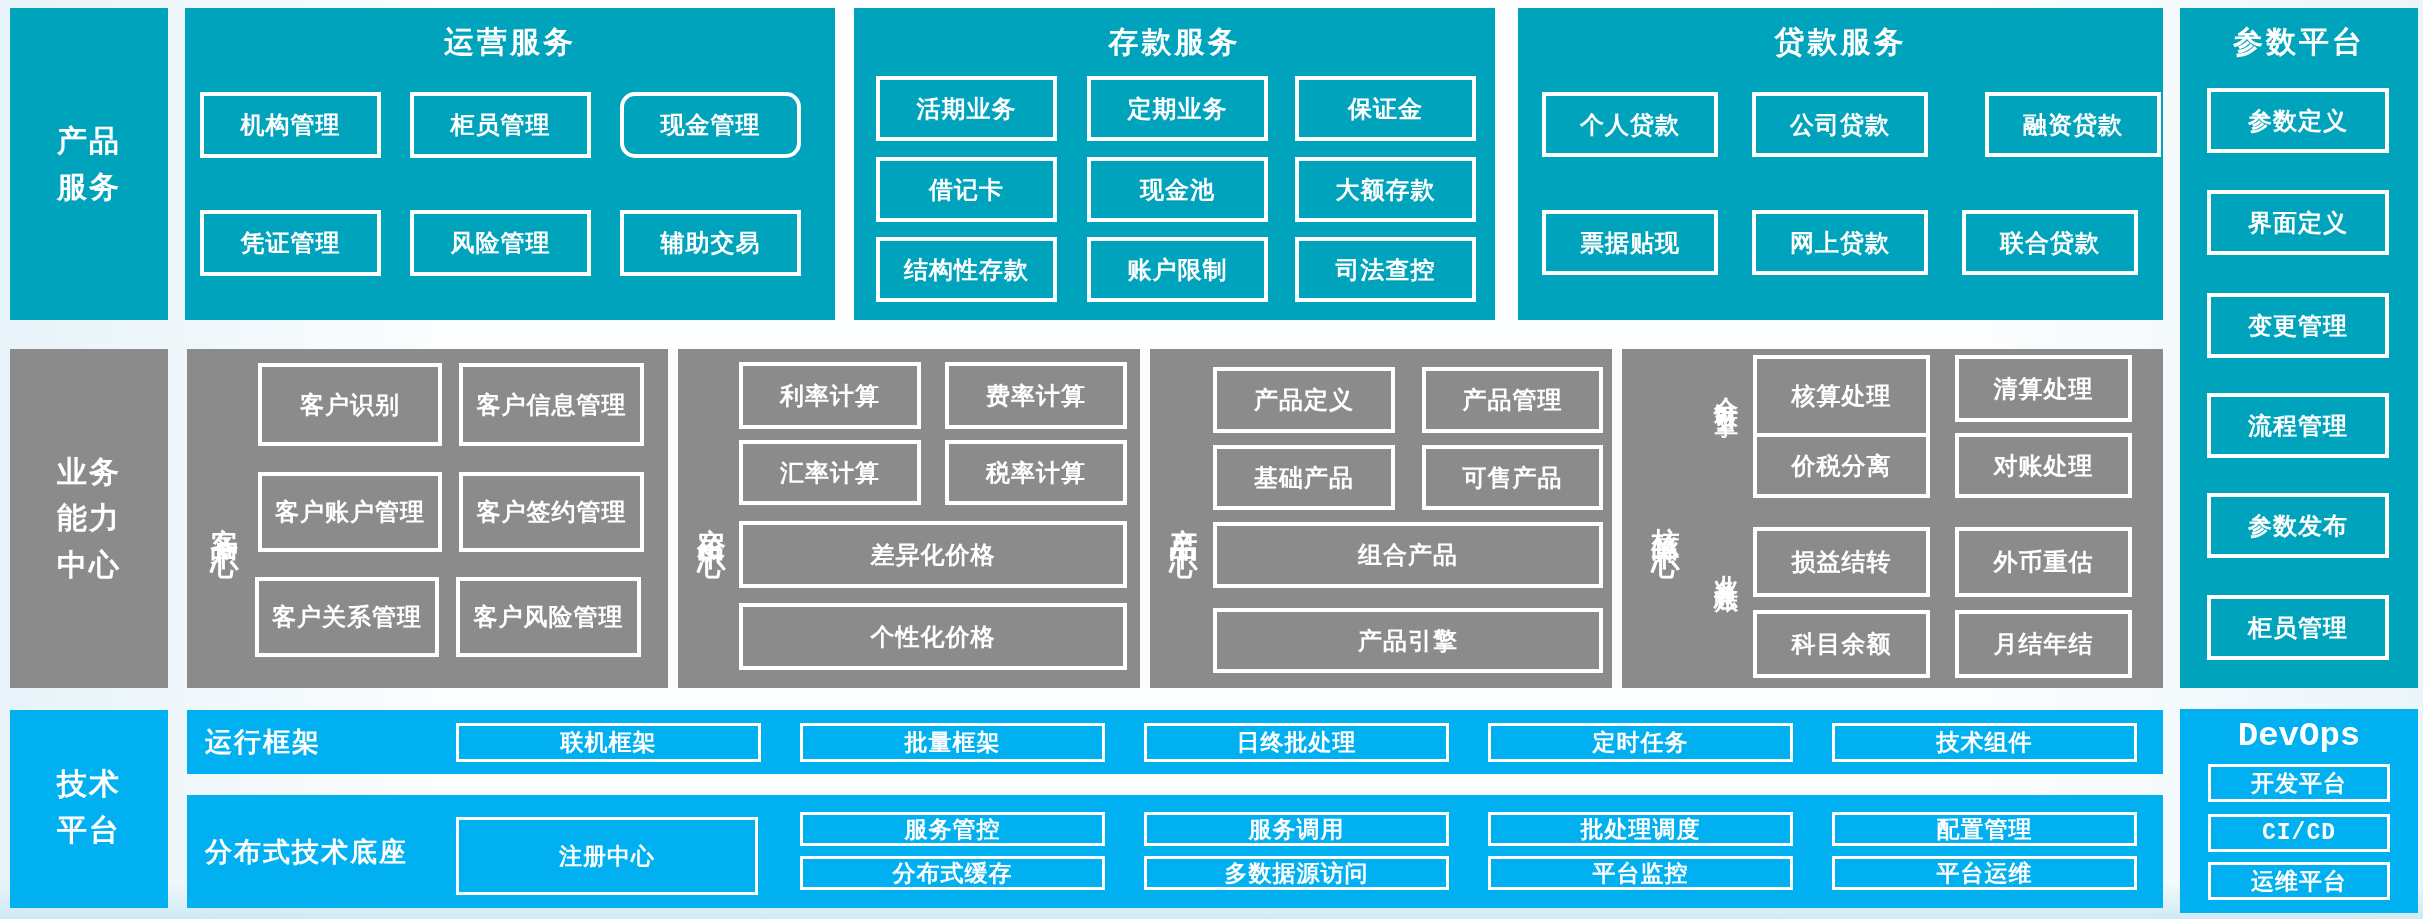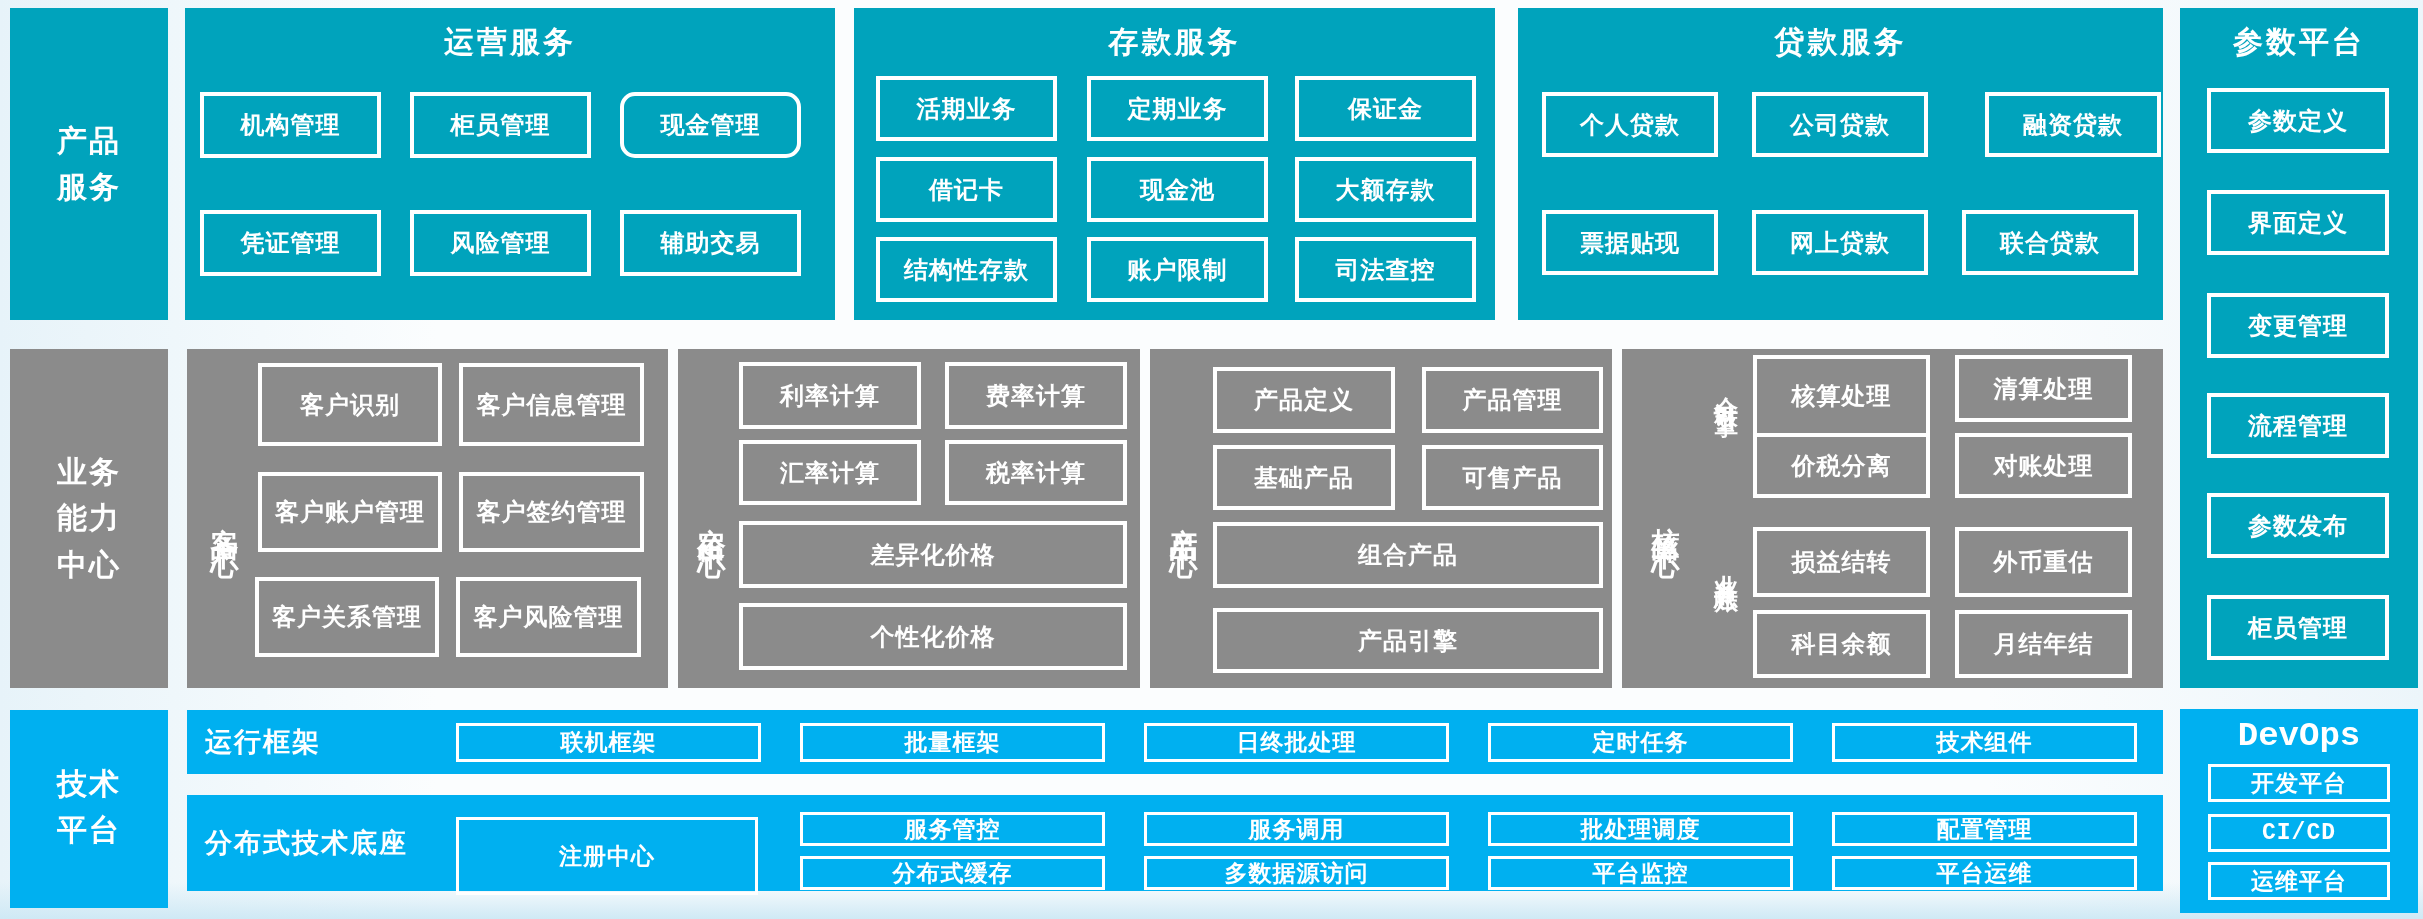--- a/index.html
+++ b/index.html
@@ -164,21 +164,21 @@
 
   <div class="panel blue" style="left:187px;top:710px;width:1976px;height:64px;">
     <div class="hlabel">运行框架</div>
     <div class="box thin" style="left:269px;top:13px;width:305px;height:39px;">联机框架</div>
     <div class="box thin" style="left:613px;top:13px;width:305px;height:39px;">批量框架</div>
     <div class="box thin" style="left:957px;top:13px;width:305px;height:39px;">日终批处理</div>
     <div class="box thin" style="left:1301px;top:13px;width:305px;height:39px;">定时任务</div>
     <div class="box thin" style="left:1645px;top:13px;width:305px;height:39px;">技术组件</div>
   </div>
 
-  <div class="panel blue" style="left:187px;top:795px;width:1976px;height:96px;">
+  <div class="panel blue" style="left:187px;top:795px;width:1976px;height:113px;">
     <div class="hlabel">分布式技术底座</div>
     <div class="box thin" style="left:269px;top:22px;width:302px;height:78px;">注册中心</div>
     <div class="box thin" style="left:613px;top:17px;width:305px;height:34px;">服务管控</div>
     <div class="box thin" style="left:613px;top:61px;width:305px;height:34px;">分布式缓存</div>
     <div class="box thin" style="left:957px;top:17px;width:305px;height:34px;">服务调用</div>
     <div class="box thin" style="left:957px;top:61px;width:305px;height:34px;">多数据源访问</div>
     <div class="box thin" style="left:1301px;top:17px;width:305px;height:34px;">批处理调度</div>
     <div class="box thin" style="left:1301px;top:61px;width:305px;height:34px;">平台监控</div>
     <div class="box thin" style="left:1645px;top:17px;width:305px;height:34px;">配置管理</div>
     <div class="box thin" style="left:1645px;top:61px;width:305px;height:34px;">平台运维</div>

